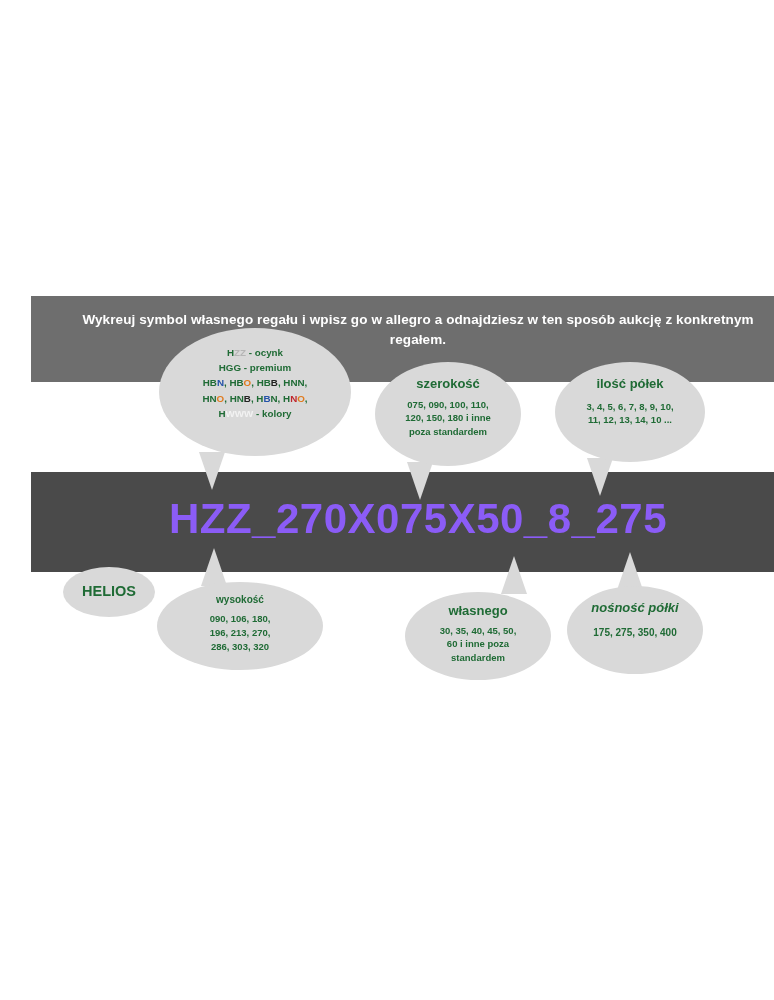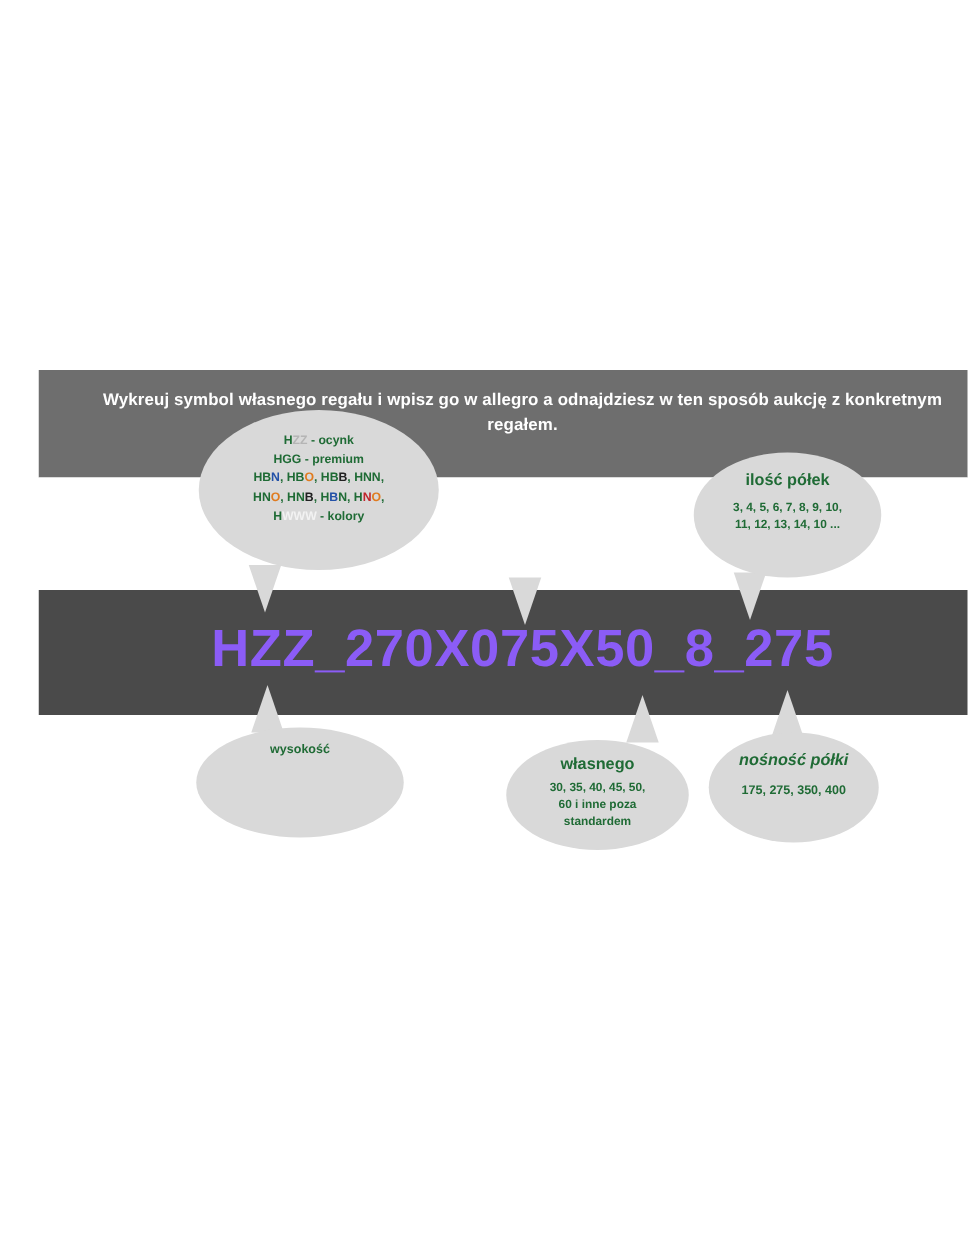--- a/index.html
+++ b/index.html
@@ -203,34 +203,50 @@
     <div class="colors" id="leg-color-lines">
         <div><span class="c-green">H</span><span class="c-grey">ZZ</span><span class="c-green"> - ocynk</span></div>
         <div><span class="c-green">HGG - premium</span></div>
         <div><span class="c-green">HB</span><span class="c-blue">N</span><span class="c-green">, HB</span><span class="c-orange">O</span><span class="c-green">, HB</span><span class="c-black">B</span><span class="c-green">, HNN,</span></div>
         <div><span class="c-green">HN</span><span class="c-orange">O</span><span class="c-green">, HN</span><span class="c-black">B</span><span class="c-green">, H</span><span class="c-blue">B</span><span class="c-green">N</span><span class="c-green">, H</span><span class="c-red">N</span><span class="c-orange">O</span><span class="c-green">,</span></div>
         <div><span class="c-green">H</span><span class="c-white">WWW</span><span class="c-green"> - kolory</span></div>
       </div>
   </div>
 
   <div class="tail tail-down" id="t-szer"></div>
+  <div class="bubble" id="b-szer">
+    <div class="title">szerokość</div>
+    <div class="body">
+      <div>075, 090, 100, 110,</div>
+      <div>120, 150, 180  i inne</div>
+      <div>poza standardem</div>
+    </div>
+  </div>
 
   <div class="tail tail-down" id="t-ilosc"></div>
   <div class="bubble" id="b-ilosc">
     <div class="title">ilość półek</div>
     <div class="body">
       <div>3, 4, 5, 6, 7, 8, 9, 10,</div>
       <div>11, 12, 13, 14, 10 ...</div>
     </div>
   </div>
 
+  <div class="bubble" id="b-helios">
+    <div class="title">HELIOS</div>
+  </div>
 
   <div class="tail tail-up" id="t-wys"></div>
   <div class="bubble" id="b-wys">
     <div class="title">wysokość</div>
+    <div class="body">
+      <div>090, 106, 180,</div>
+      <div>196, 213, 270,</div>
+      <div>286, 303, 320</div>
+    </div>
   </div>
 
   <div class="tail tail-up" id="t-glebo"></div>
   <div class="bubble" id="b-glebo">
     <div class="title">własnego</div>
     <div class="body">
       <div>30, 35, 40, 45, 50,</div>
       <div>60 i inne poza</div>
       <div>standardem</div>
     </div>

